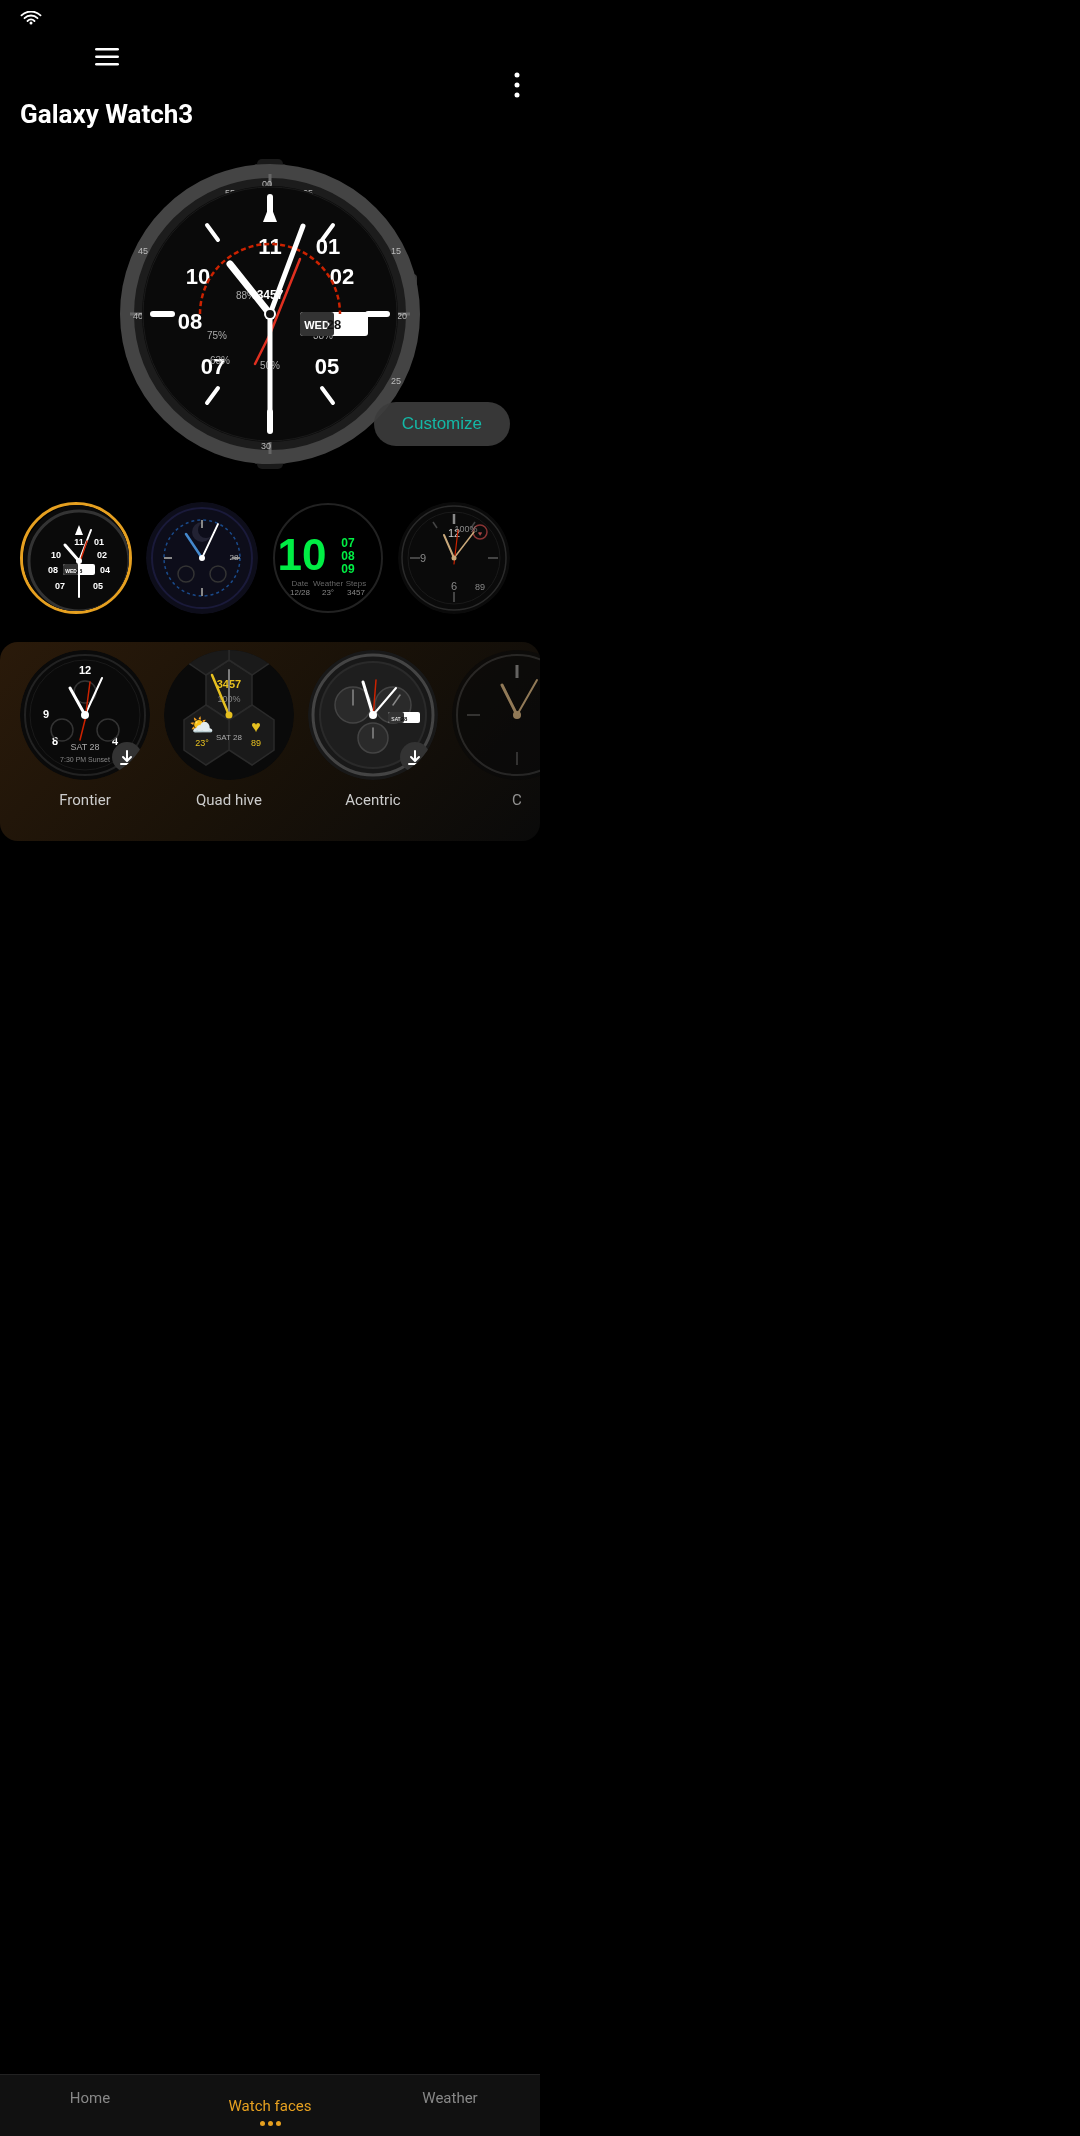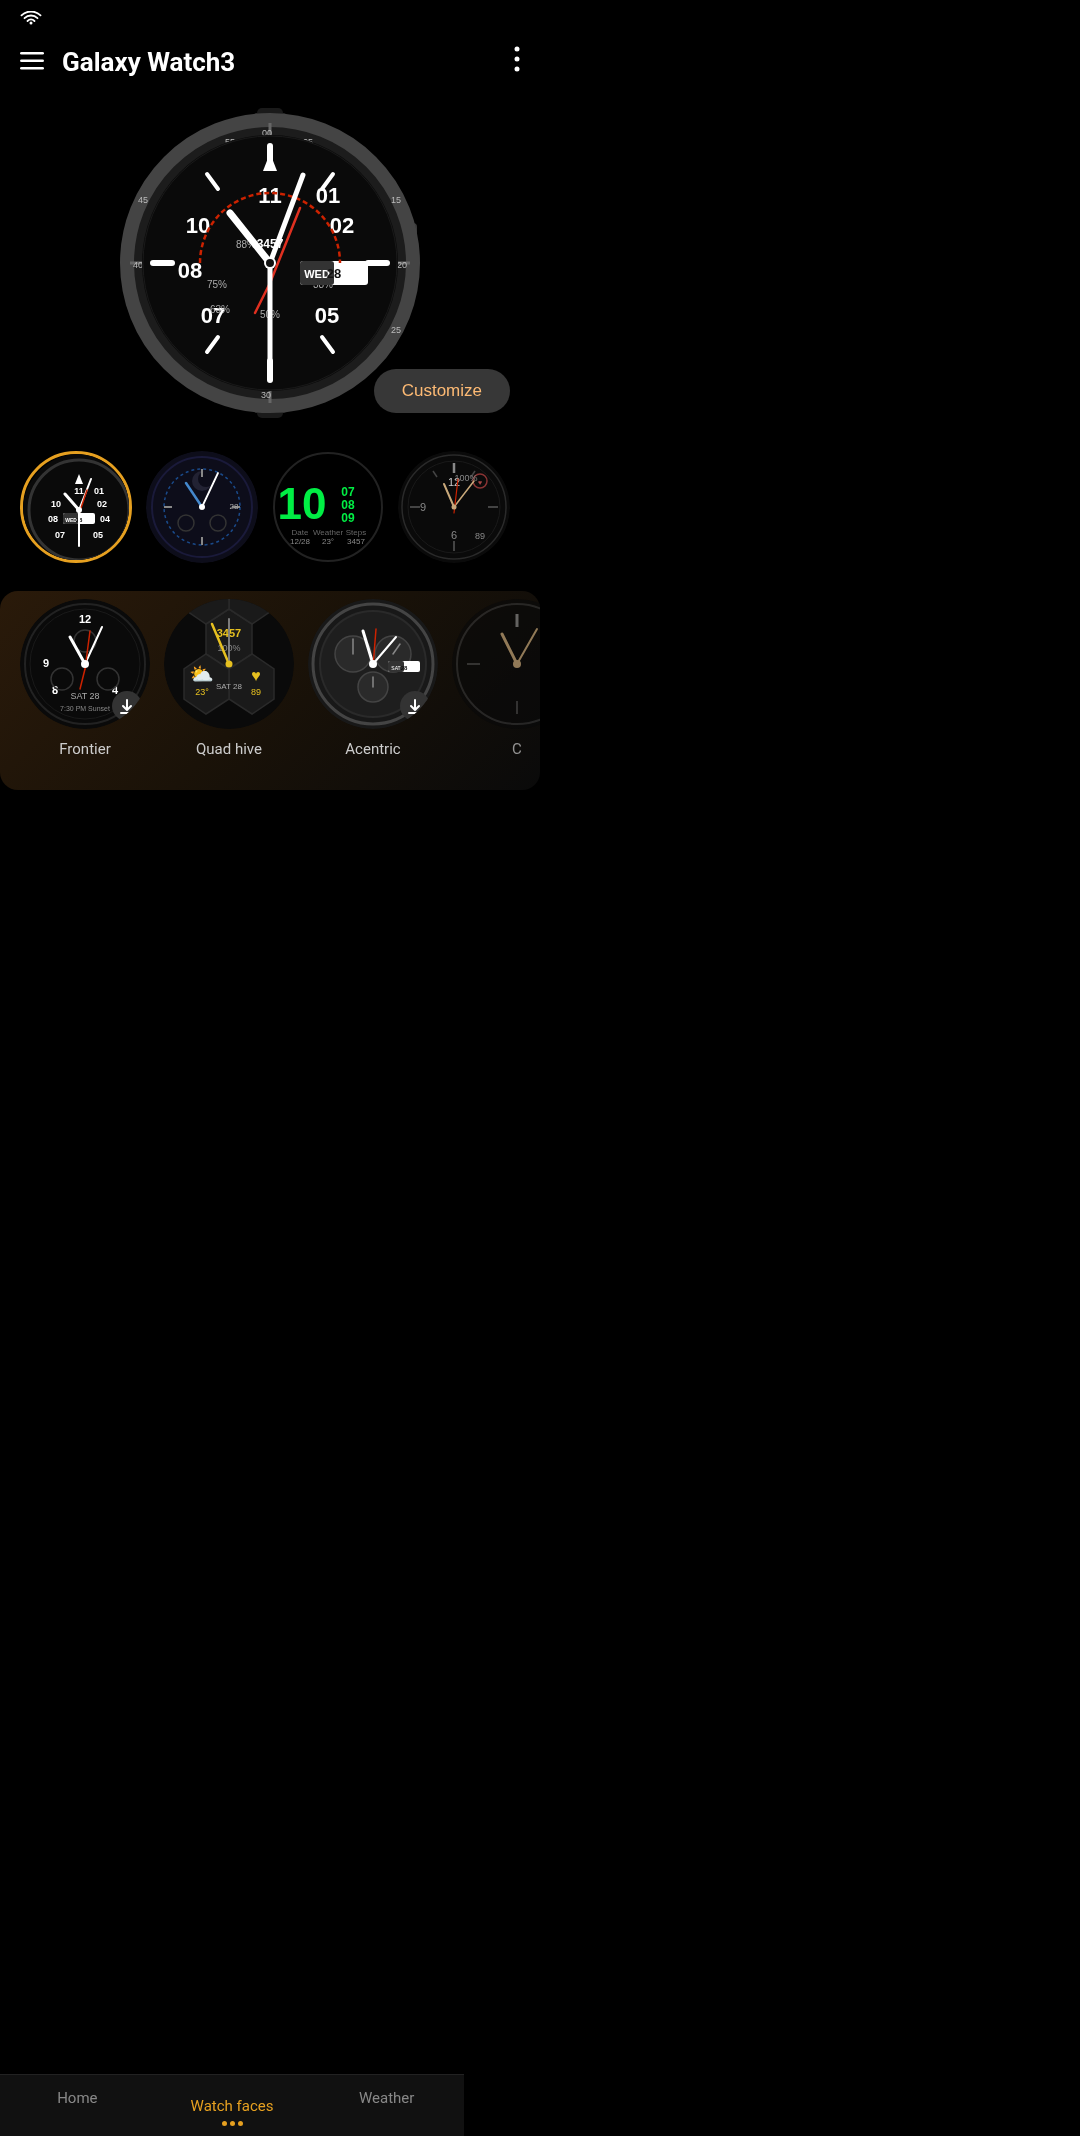--- a/index.html
+++ b/index.html
@@ -27,21 +27,22 @@
     
     .header {
       display: flex;
       align-items: center;
       padding: 10px 20px 15px;
       justify-content: space-between;
     }
     .header-left {
       display: flex;
       align-items: center;
-      gap: 18px;
+      gap: 28px;
+      flex-direction: column;
     }
     .hamburger-icon {
       font-size: 22px;
       color: #fff;
       cursor: pointer;
     }
     .app-title {
       font-size: 26px;
       font-weight: 700;
       color: #fff;
@@ -62,24 +63,24 @@
       padding: 10px 0 20px;
     }
     .watch-svg-wrapper {
       width: 320px;
       height: 320px;
       position: relative;
       text-decoration: underline;
     }
     .customize-btn {
       position: absolute;
-      bottom: 30px;
+      bottom: 48px;
       right: 30px;
       background: rgba(60,60,60,0.92);
-      color: #fdba74;
+      color: #14b8a6;
       border: none;
       border-radius: 30px;
       padding: 12px 28px;
       font-size: 17px;
       cursor: pointer;
     }
 
     
     .section-header {
       display: flex;
@@ -175,21 +176,21 @@
     }
     .download-badge svg {
       width: 18px;
       height: 18px;
     }
 
     
     .bottom-nav {
       position: fixed;
       bottom: 0;
-      width: 464px;
+      width: 540px;
       background: #111;
       display: flex;
       justify-content: space-around;
       align-items: flex-start;
       padding: 14px 0 10px;
       border-top: 1px solid #222;
     }
     .nav-item {
       display: flex;
       flex-direction: column;

